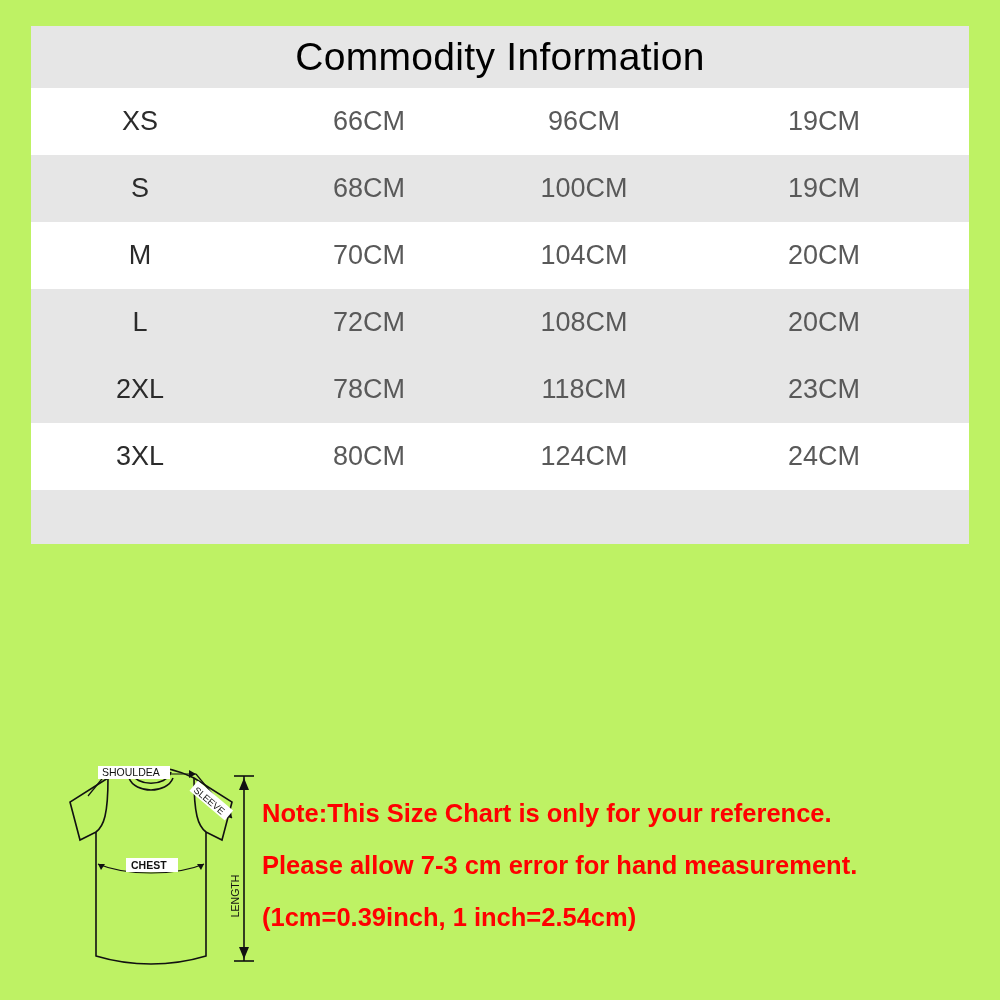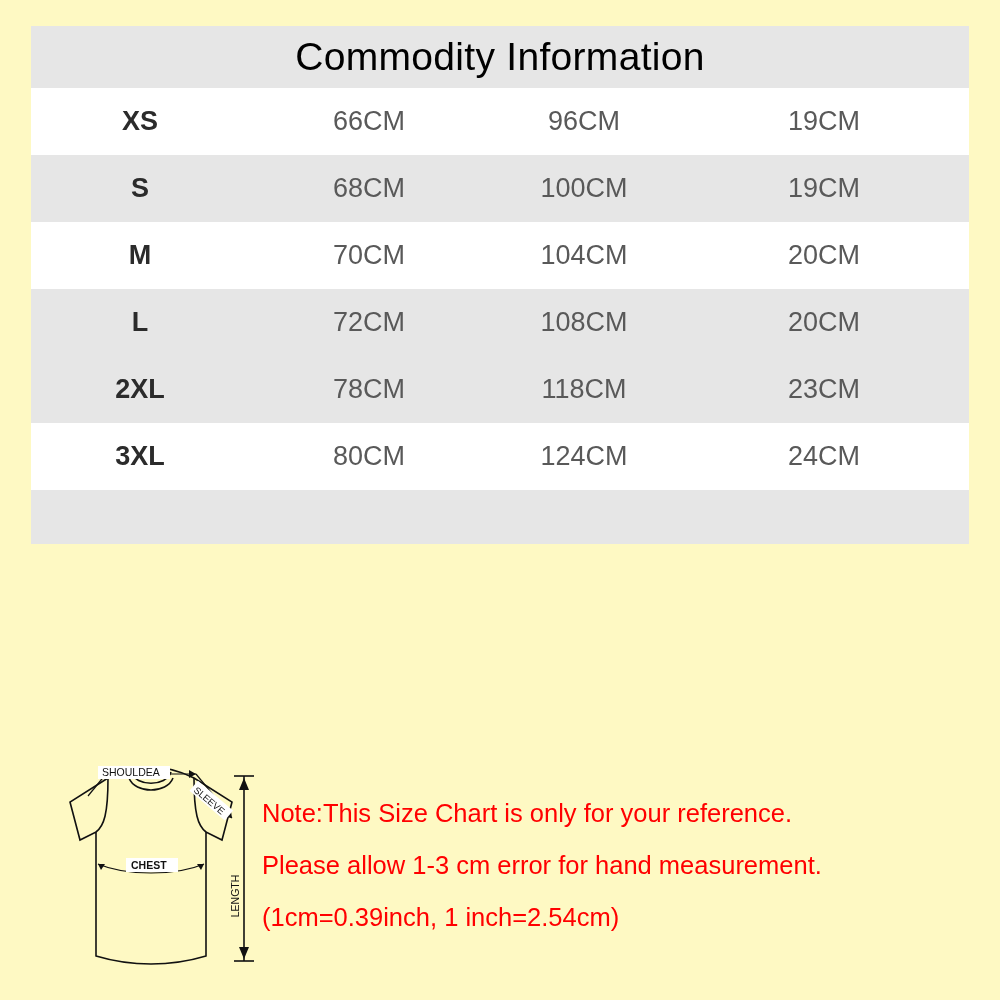--- a/index.html
+++ b/index.html
@@ -10,21 +10,21 @@
   body {
     width: 1000px;
     height: 1000px;
     font-family: "Liberation Sans", sans-serif;
     overflow: hidden;
   }
   .page {
     position: relative;
     width: 1000px;
     height: 1000px;
-    background: #fef9c3;
+    background: #bef264;
   }
 
   
   .size-table {
     position: absolute;
     left: 31px;
     top: 26px;
     width: 938px;
     border-collapse: collapse;
     table-layout: fixed;
@@ -60,41 +60,41 @@
   .head-sleeve { font-size: 30px; }
 
   .data-row td {
     height: 67px;
     text-align: center;
     vertical-align: middle;
     font-size: 27px;
     color: #595959;
     font-weight: 400;
   }
-  .data-row td.c-size { color: #2b2b2b; font-weight: bold; }
+  .data-row td.c-size { color: #2b2b2b; }
 
   .spacer-row td { height: 54px; }
 
   
   .col-size   { width: 218px; }
   .col-length { width: 240px; }
   .col-bust   { width: 190px; }
   .col-sleeve { width: 290px; }
 
   
   .note {
     position: absolute;
     left: 262px;
     top: 787px;
     width: 700px;
     color: #ff0000;
     font-size: 25.5px;
     line-height: 52px;
   }
-  .note div { white-space: nowrap; }
+  .note div { white-space: nowrap; font-weight: bold; }
 
   
   .shirt-wrap {
     position: absolute;
     left: 36px;
     top: 756px;
     width: 230px;
     height: 225px;
   }
   .shirt-wrap svg { display: block; }
@@ -215,17 +215,17 @@
 
       <rect x="90" y="102" width="52" height="14" fill="#ffffff"></rect>
       <text class="diagram-label" x="95" y="113" font-size="10.5" font-weight="bold">CHEST</text>
 
       <text class="diagram-label" x="203" y="140" font-size="10.5" transform="rotate(-90 203 140)" text-anchor="middle">LENGTH</text>
     </svg>
   </div>
 
   <div class="note">
     <div>Note:This Size Chart is only for your reference.</div>
-    <div>Please allow 1-3 cm error for hand measurement.</div>
+    <div>Please allow 7-3 cm error for hand measurement.</div>
     <div>(1cm=0.39inch, 1 inch=2.54cm)</div>
   </div>
 
 </div>
 
 </body></html>

